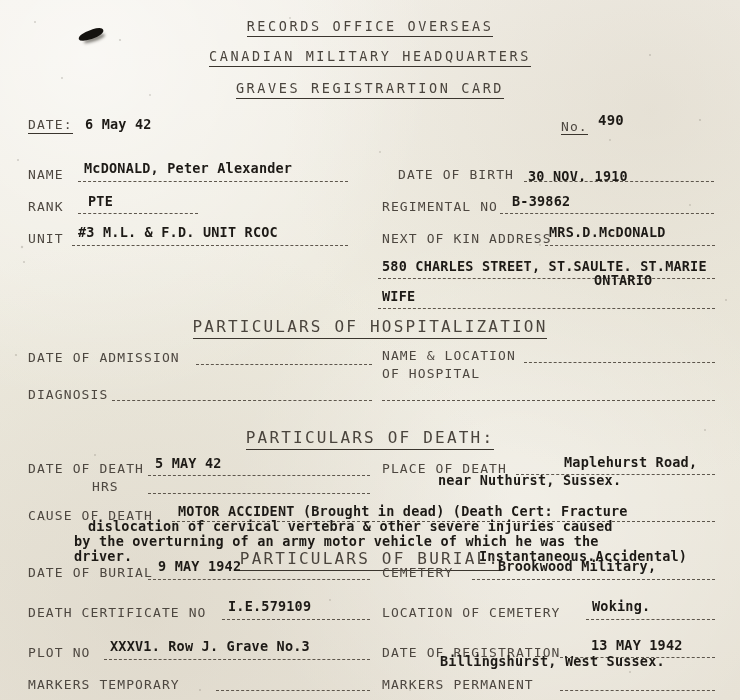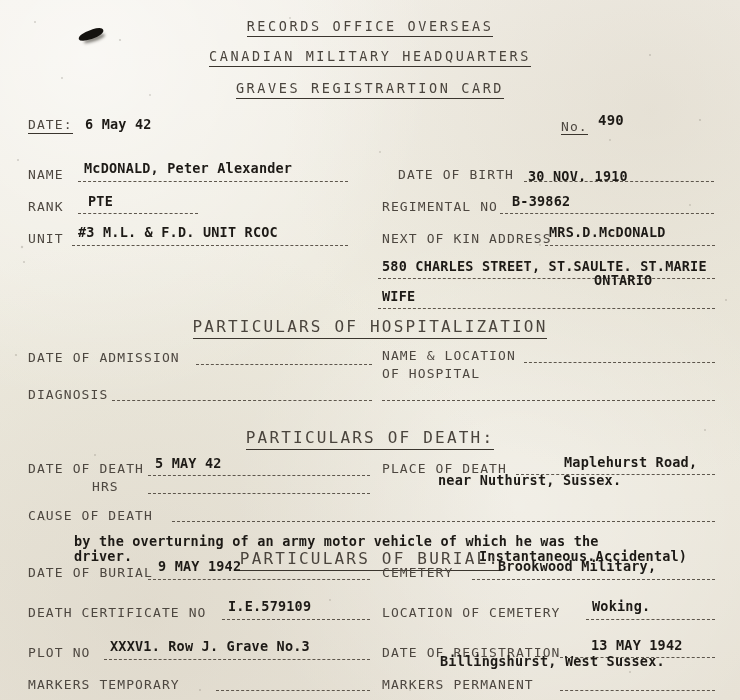--- a/index.html
+++ b/index.html
@@ -188,21 +188,23 @@
   <div class="abs lbl" style="left:92px;top:479px;"><span>HRS</span></div>
   <div class="abs typed" style="left:155px;top:474px;"></div>
   <div class="rule dash" style="left:148px;top:493px;width:222px;"></div>
 
   <div class="abs lbl" style="left:382px;top:461px;"><span>PLACE OF DEATH</span></div>
   <div class="abs typed" style="left:520px;top:454px;padding-left:44px;">Maplehurst Road,</div>
   <div class="rule dash" style="left:516px;top:474px;width:199px;"></div>
   <div class="abs typed" style="left:438px;top:472px;">near Nuthurst, Sussex.</div>
 
   <div class="abs lbl" style="left:28px;top:508px;"><span>CAUSE OF DEATH</span></div>
+  <div class="abs typed" style="left:178px;top:503px;">MOTOR ACCIDENT (Brought in dead) (Death Cert: Fracture</div>
   <div class="rule dash" style="left:172px;top:521px;width:543px;"></div>
+  <div class="abs typed" style="left:88px;top:518px;">dislocation of cervical vertebra &amp; other severe injuries caused</div>
   <div class="abs typed" style="left:74px;top:533px;">by the overturning of an army motor vehicle of which he was the</div>
   <div class="abs typed" style="left:74px;top:548px;">driver.</div>
   <div class="abs typed" style="left:479px;top:548px;">Instantaneous.Accidental)</div>
 
   <div class="section-title" style="top:549px;">
     <span>PARTICULARS OF BURIAL:</span>
   </div>
 
   <div class="abs lbl" style="left:28px;top:565px;"><span>DATE OF BURIAL</span></div>
   <div class="abs typed" style="left:158px;top:558px;">9 MAY 1942</div>

